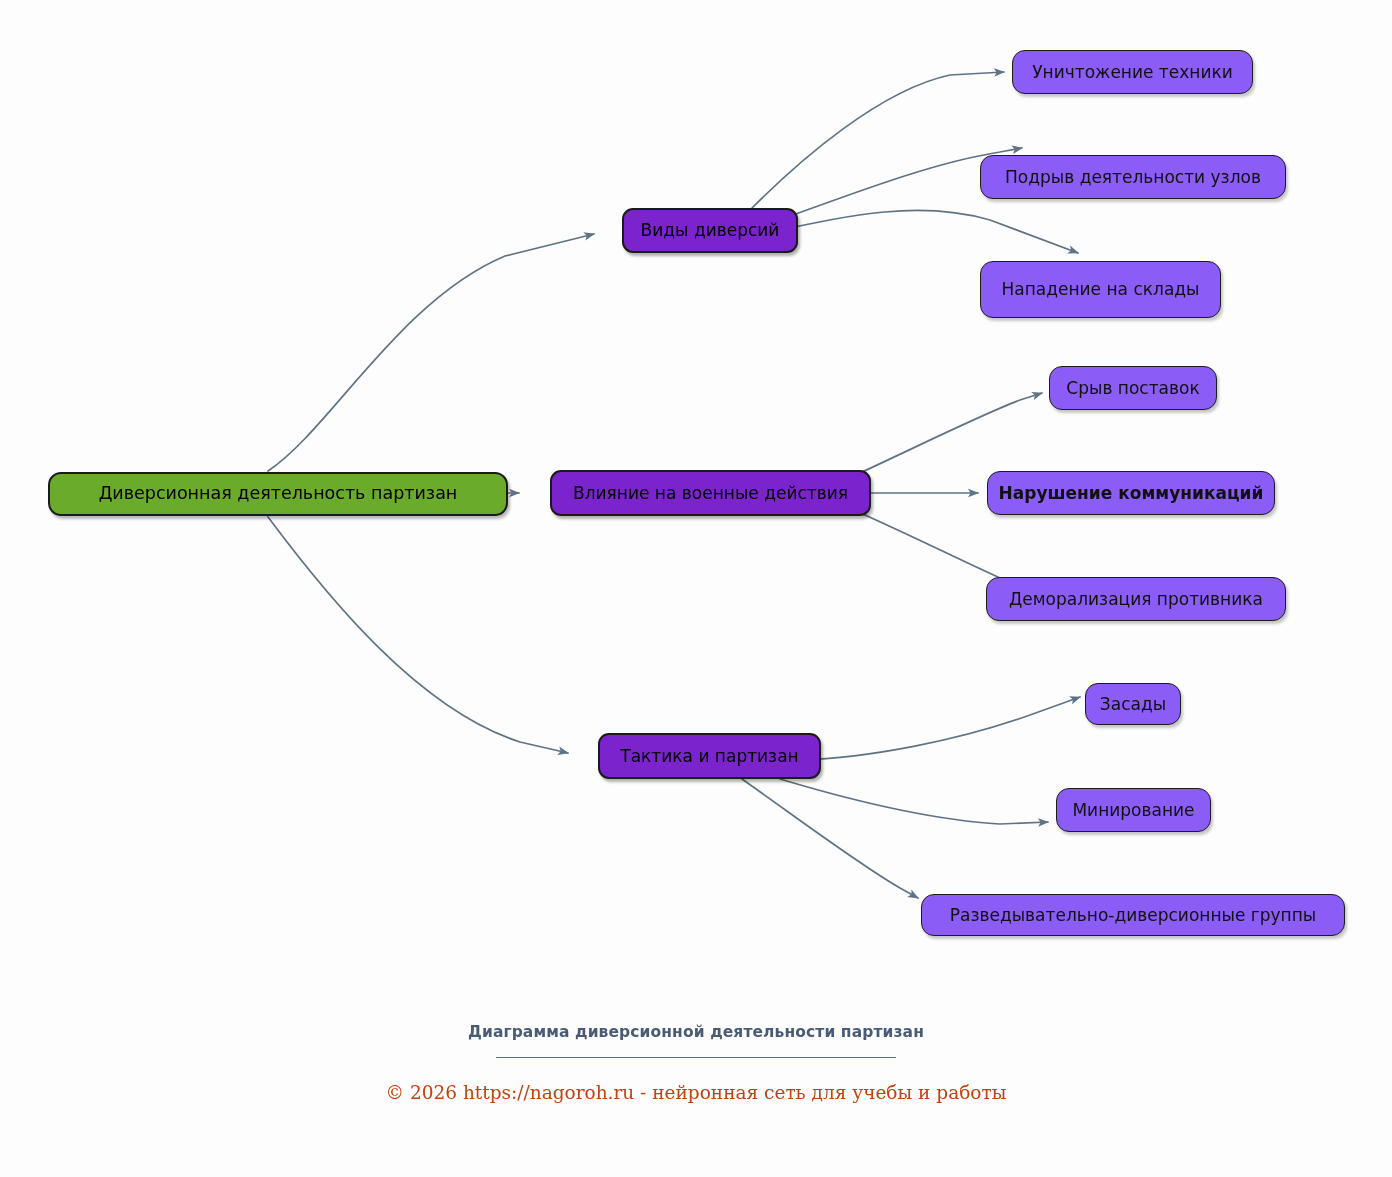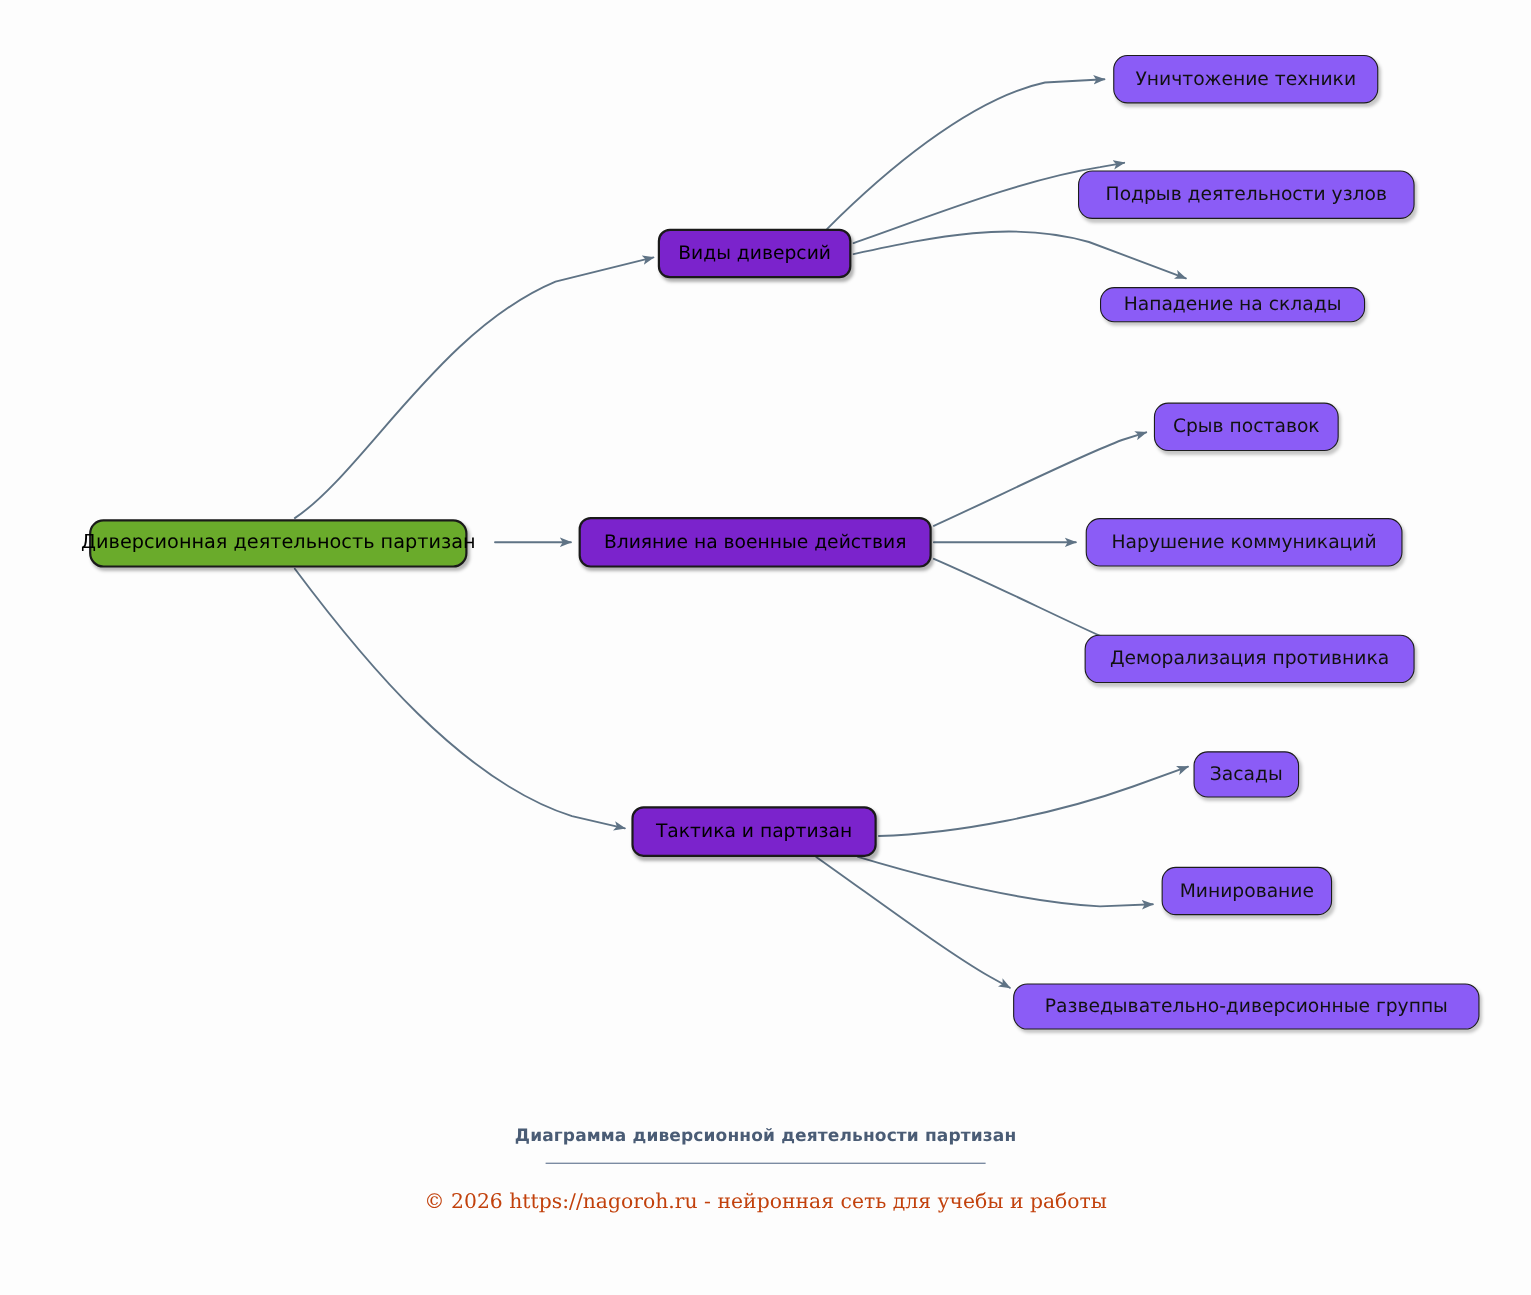--- a/index.html
+++ b/index.html
@@ -51,20 +51,21 @@
     box-shadow: 2px 3px 3px rgba(0,0,0,0.28);
   }
 
   .node-branch {
     background: #7b23cc;
     border: 2px solid #1a1a1a;
     border-radius: 11px;
     color: #000000;
     font-size: 17px;
     box-shadow: 2px 3px 3px rgba(0,0,0,0.30);
+    margin-left: 24px;
   }
 
   .node-leaf {
     background: #8b5cf6;
     border: 1.6px solid #1c1c1c;
     border-radius: 13px;
     color: #111111;
     font-size: 17px;
     box-shadow: 2px 3px 3px rgba(0,0,0,0.22);
   }
@@ -118,42 +119,42 @@
         <path d="M 849,478 C 900,455 980,415 1020,400 L 1042,393"></path>
         <path d="M 849,493 L 978,493"></path>
         <path d="M 849,508 C 900,530 960,560 1000,578 L 1018,586"></path>
         <path d="M 799,760 C 870,758 960,740 1030,715 L 1080,697"></path>
         <path d="M 780,779 C 850,800 930,820 1000,824 L 1048,822"></path>
         <path d="M 742,779 C 800,820 860,865 900,888 L 918,898"></path>
       </g>
   </svg>
 
   <div id="nodes">
-      <div class="node node-root" style="left: 48px; top: 472px; width: 344px; height: 44px; margin-left: 33px;">
+      <div class="node node-root" style="left: 48px; top: 472px; width: 460px; height: 44px;">
         <span>Диверсионная деятельность партизан</span>
       </div>
       <div class="node node-branch" style="left: 598px; top: 208px; width: 176px; height: 45px;">
         <span>Виды диверсий</span>
       </div>
       <div class="node node-leaf" style="left: 1012px; top: 50px; width: 241px; height: 44px;">
         <span>Уничтожение техники</span>
       </div>
       <div class="node node-leaf" style="left: 980px; top: 155px; width: 306px; height: 44px;">
         <span>Подрыв деятельности узлов</span>
       </div>
-      <div class="node node-leaf" style="left: 1000px; top: 261px; width: 241px; height: 32px;">
+      <div class="node node-leaf" style="left: 980px; top: 261px; width: 241px; height: 57px;">
         <span>Нападение на склады</span>
       </div>
       <div class="node node-branch" style="left: 526px; top: 470px; width: 321px; height: 46px;">
         <span>Влияние на военные действия</span>
       </div>
       <div class="node node-leaf" style="left: 1049px; top: 366px; width: 168px; height: 44px;">
         <span>Срыв поставок</span>
       </div>
-      <div class="node node-leaf" style="left: 987px; top: 471px; width: 288px; height: 44px;">
+      <div class="node node-leaf" style="left: 987px; top: 471px; width: 288px; height: 44px; font-weight: bold;">
         <span>Нарушение коммуникаций</span>
       </div>
       <div class="node node-leaf" style="left: 986px; top: 577px; width: 300px; height: 44px;">
         <span>Деморализация противника</span>
       </div>
       <div class="node node-branch" style="left: 574px; top: 733px; width: 223px; height: 46px;">
         <span>Тактика и партизан</span>
       </div>
       <div class="node node-leaf" style="left: 1085px; top: 683px; width: 96px; height: 42px;">
         <span>Засады</span>

